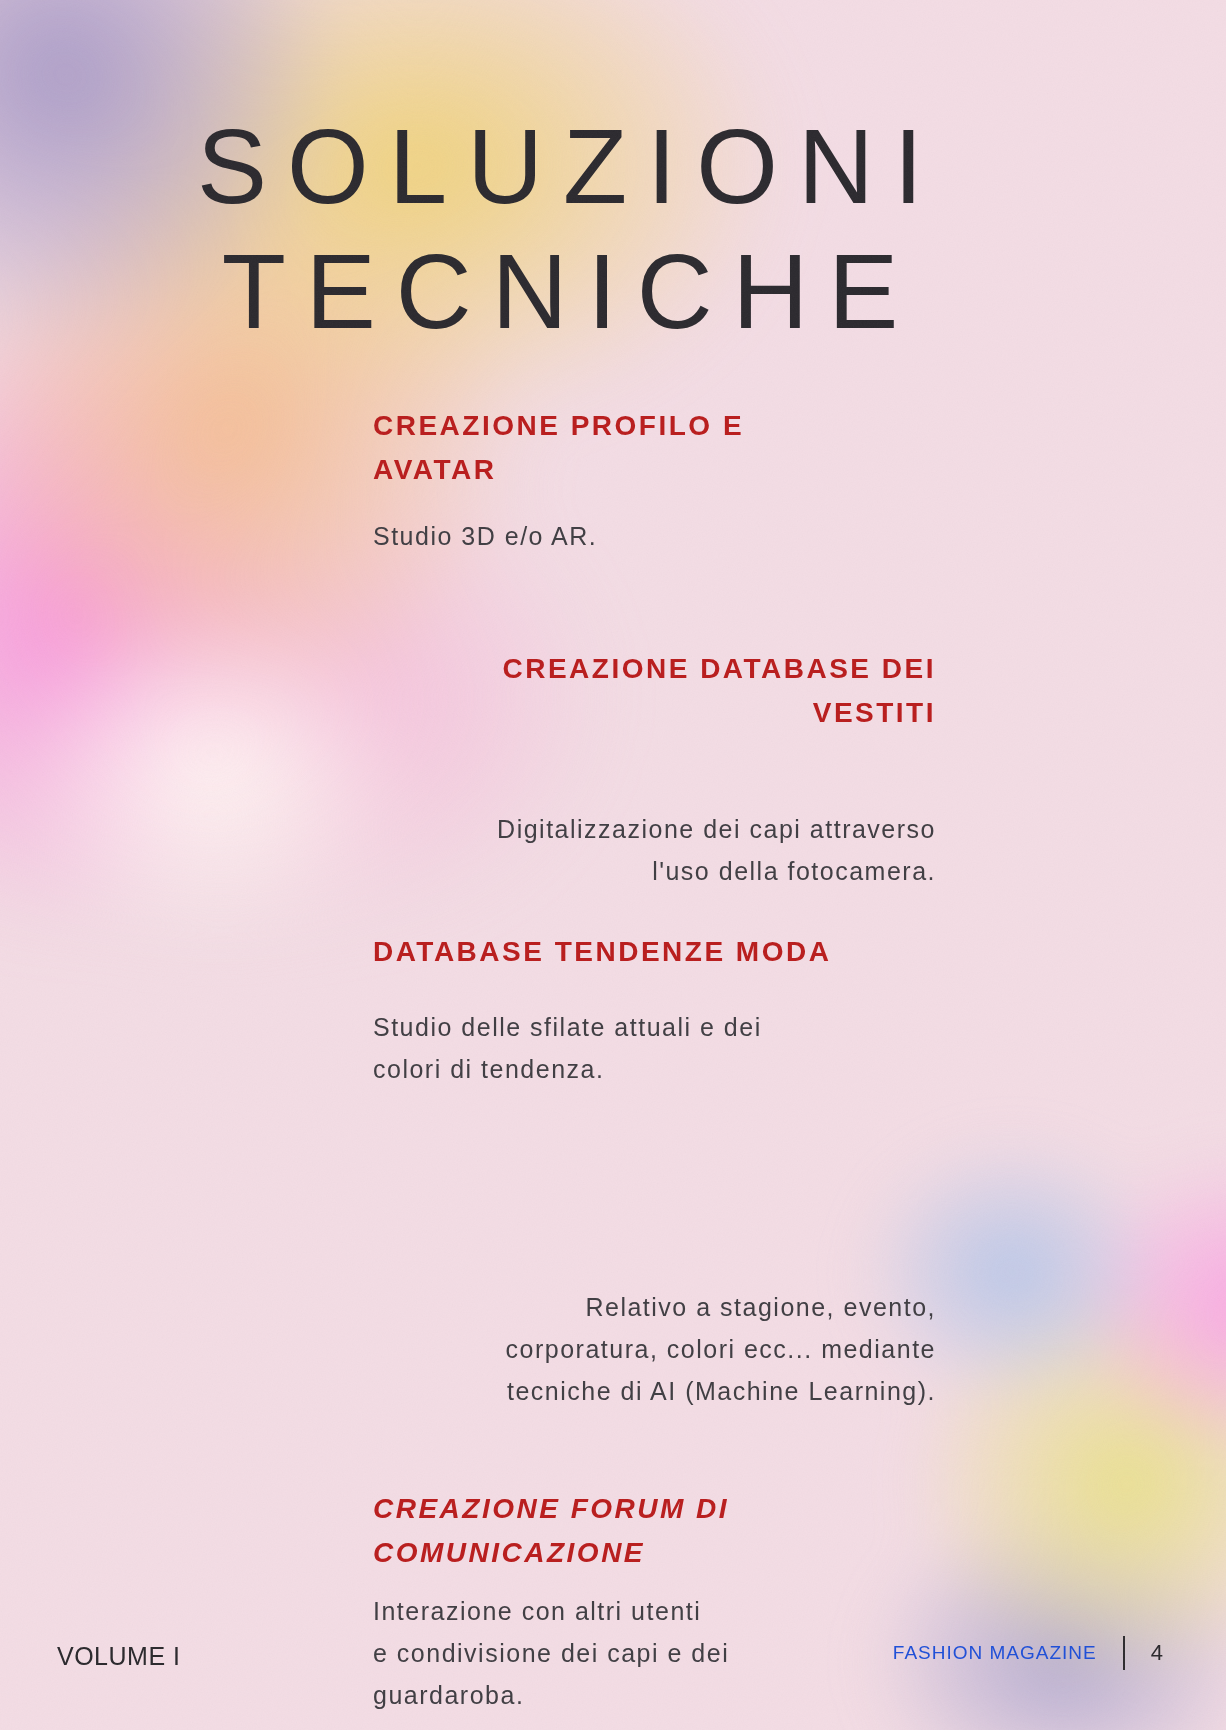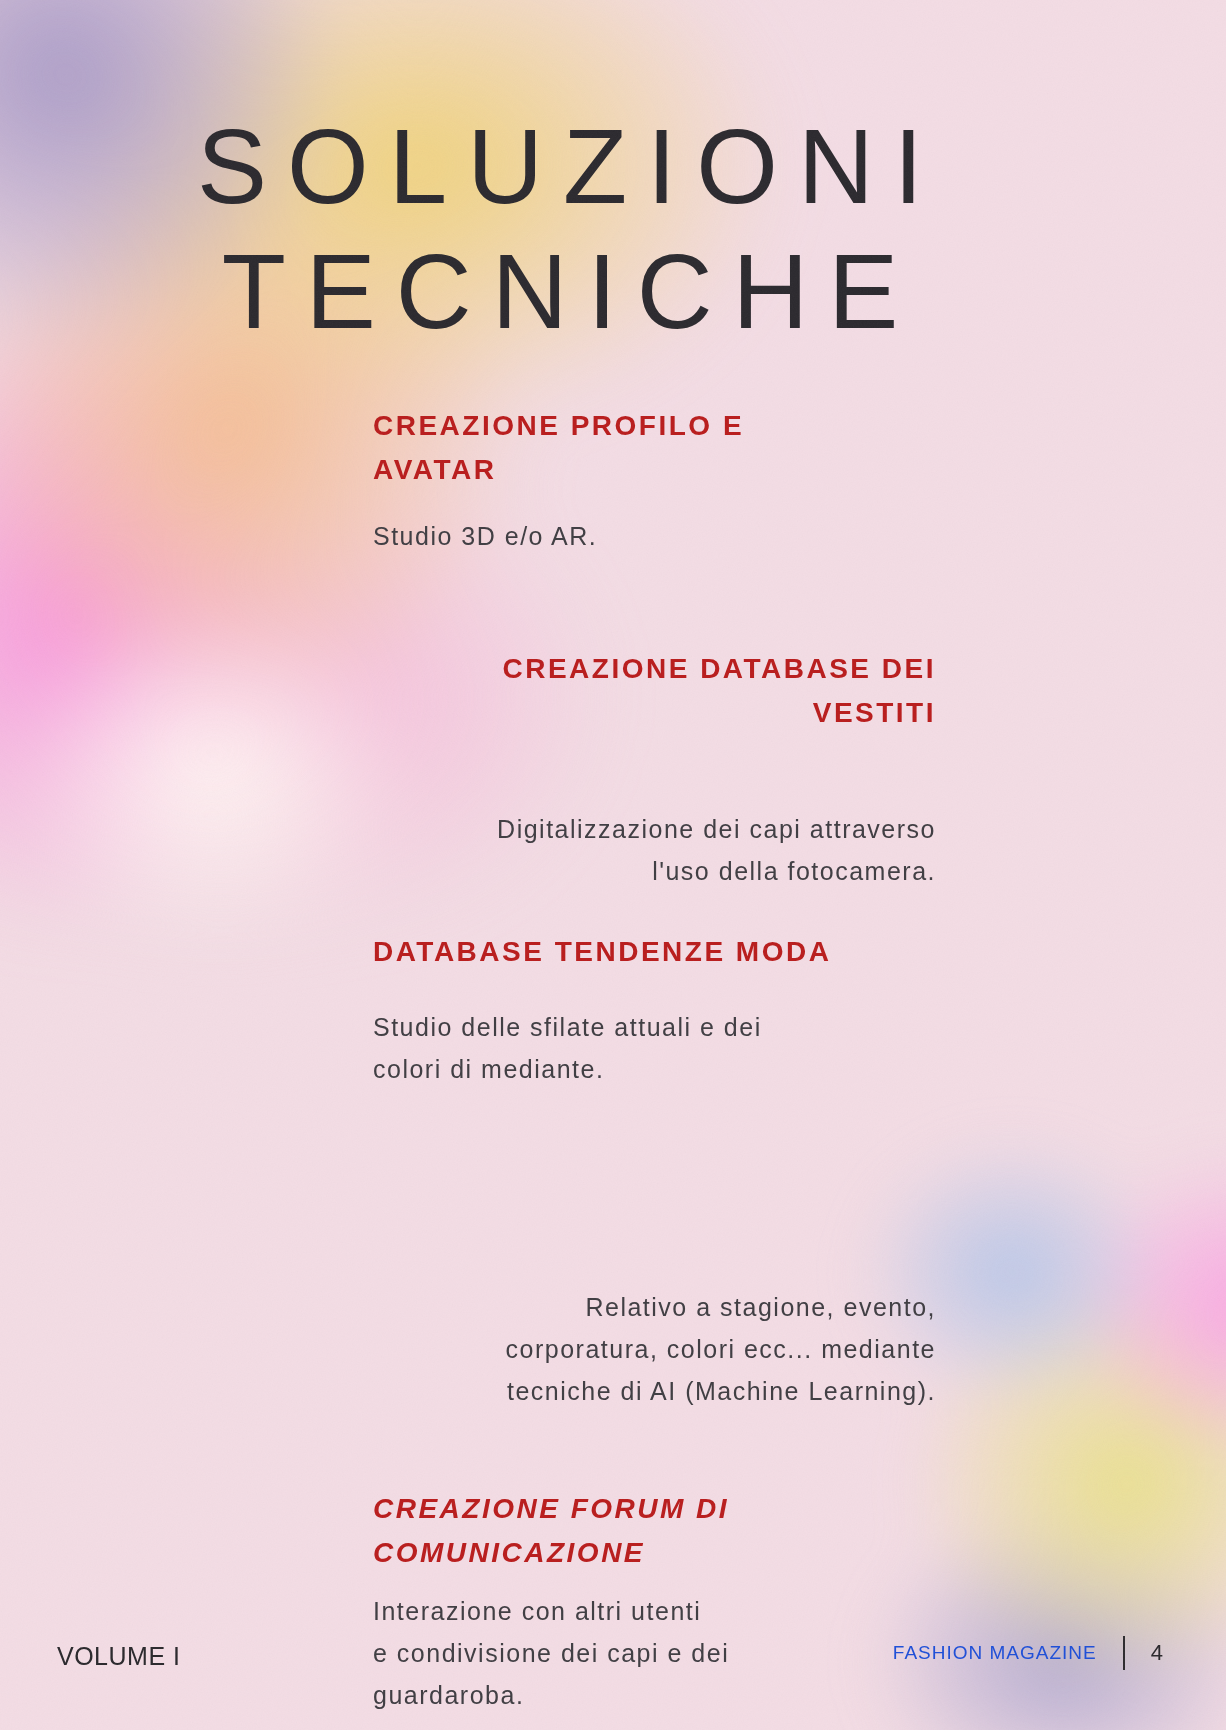--- a/index.html
+++ b/index.html
@@ -86,21 +86,21 @@
 AVATAR</div>
   <div class="b s1b">Studio 3D e/o AR.</div>
 
   <div class="h s2h alignR">CREAZIONE DATABASE DEI
 VESTITI</div>
   <div class="b s2b alignR">Digitalizzazione dei capi attraverso
 l'uso della fotocamera.</div>
 
   <div class="h s3h">DATABASE TENDENZE MODA</div>
   <div class="b s3b">Studio delle sfilate attuali e dei
-colori di mediante.</div>
+colori di tendenza.</div>
 
   <div class="b s4b alignR">Relativo a stagione, evento,
 corporatura, colori ecc... mediante
 tecniche di AI (Machine Learning).</div>
 
   <div class="h s5h">CREAZIONE FORUM DI
 COMUNICAZIONE</div>
   <div class="b s5b">Interazione con altri utenti
 e condivisione dei capi e dei
 guardaroba.</div>

